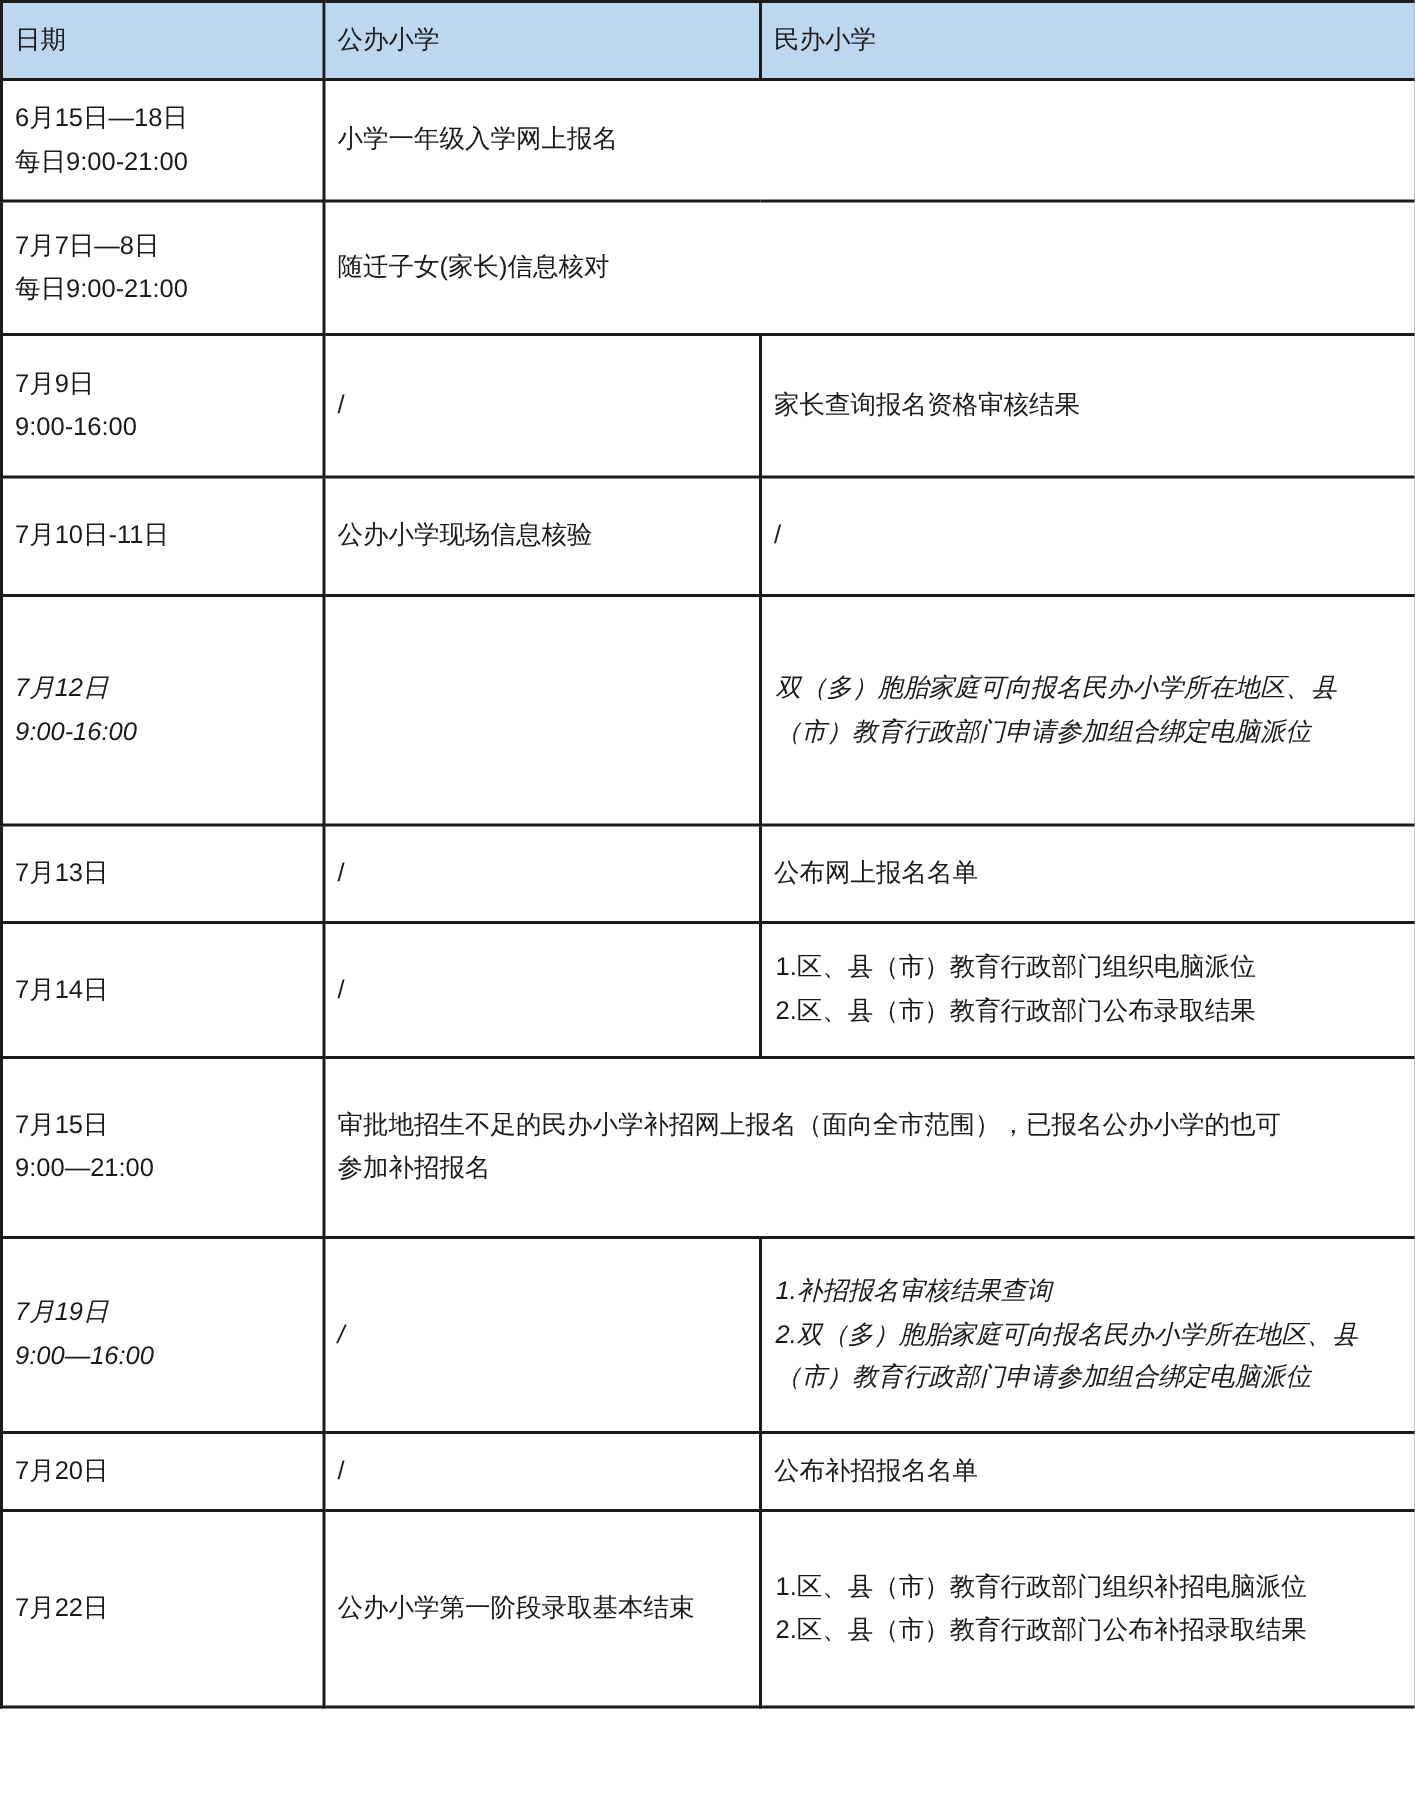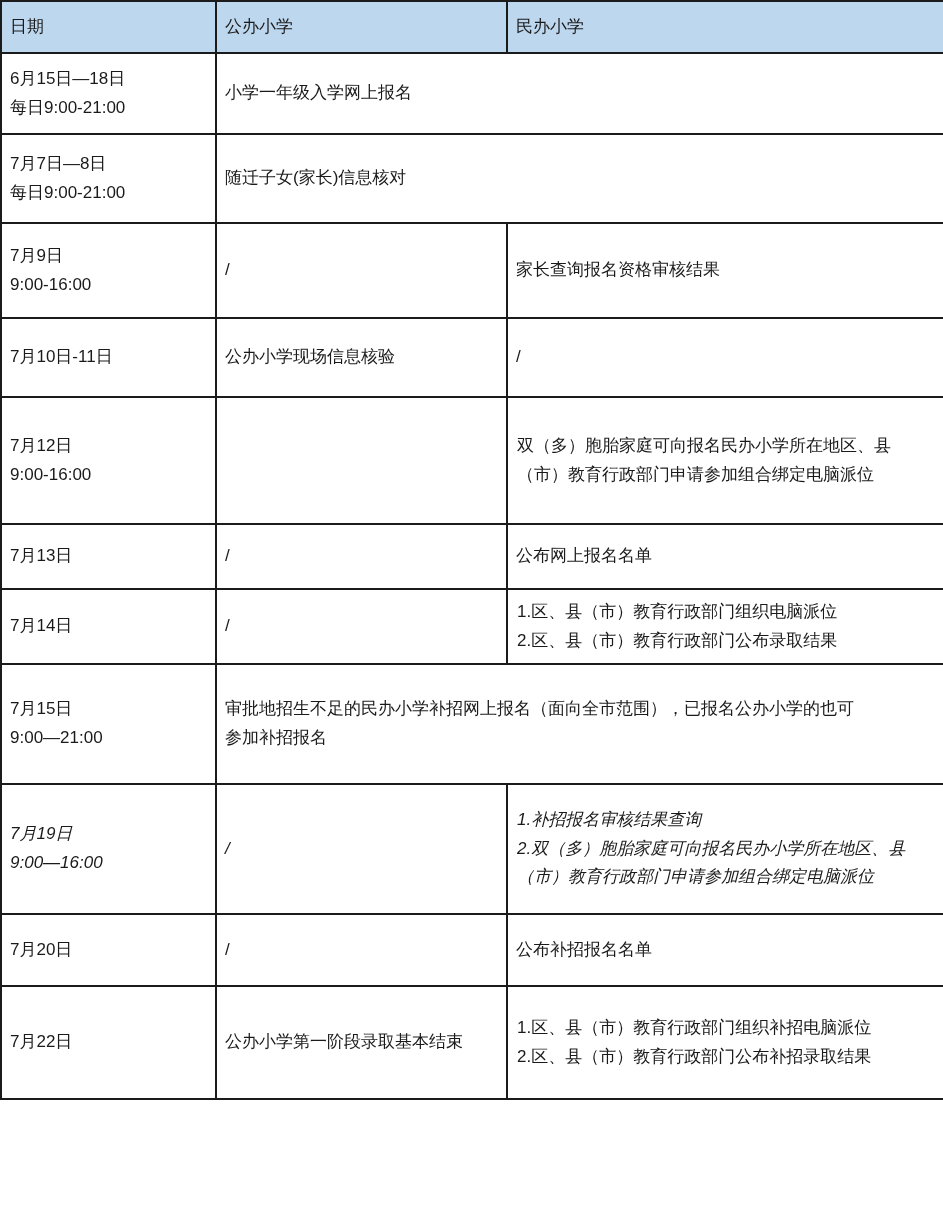--- a/index.html
+++ b/index.html
@@ -78,56 +78,56 @@
         <td>7月9日
 9:00-16:00</td>
         <td>/</td>
         <td>家长查询报名资格审核结果</td>
       </tr>
       <tr style="height:79px;padding-left:20px;">
         <td>7月10日-11日</td>
         <td>公办小学现场信息核验</td>
         <td>/</td>
       </tr>
-      <tr style="height:127px;">
+      <tr style="height:153px;font-style:italic;">
         <td>7月12日
 9:00-16:00</td>
         <td></td>
         <td class="left">双（多）胞胎家庭可向报名民办小学所在地区、县（市）教育行政部门申请参加组合绑定电脑派位</td>
       </tr>
       <tr style="height:65px;">
         <td>7月13日</td>
         <td>/</td>
         <td>公布网上报名名单</td>
       </tr>
-      <tr style="height:75px;">
+      <tr style="height:90px;">
         <td>7月14日</td>
         <td>/</td>
         <td class="left">1.区、县（市）教育行政部门组织电脑派位
 2.区、县（市）教育行政部门公布录取结果</td>
       </tr>
       <tr style="height:120px;">
         <td>7月15日
 9:00—21:00</td>
         <td colspan="2">审批地招生不足的民办小学补招网上报名（面向全市范围），已报名公办小学的也可
 参加补招报名</td>
       </tr>
       <tr style="height:130px;font-style:italic;">
         <td>7月19日
 9:00—16:00</td>
         <td>/</td>
         <td class="left">1.补招报名审核结果查询
 2.双（多）胞胎家庭可向报名民办小学所在地区、县（市）教育行政部门申请参加组合绑定电脑派位</td>
       </tr>
-      <tr style="height:72px;">
+      <tr style="height:52px;">
         <td>7月20日</td>
         <td>/</td>
         <td>公布补招报名名单</td>
       </tr>
-      <tr style="height:113px;">
+      <tr style="height:131px;">
         <td>7月22日</td>
         <td>公办小学第一阶段录取基本结束</td>
         <td class="left">1.区、县（市）教育行政部门组织补招电脑派位
 2.区、县（市）教育行政部门公布补招录取结果</td>
       </tr>
     </tbody>
   </table>
 </div>
 
 </body></html>

